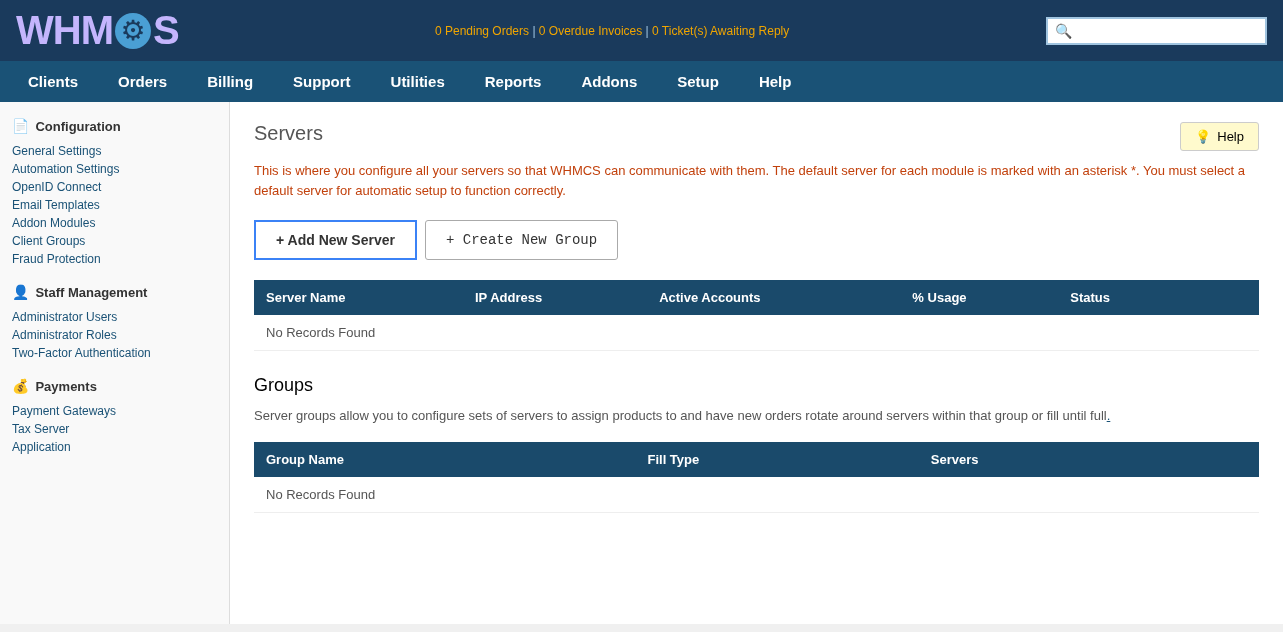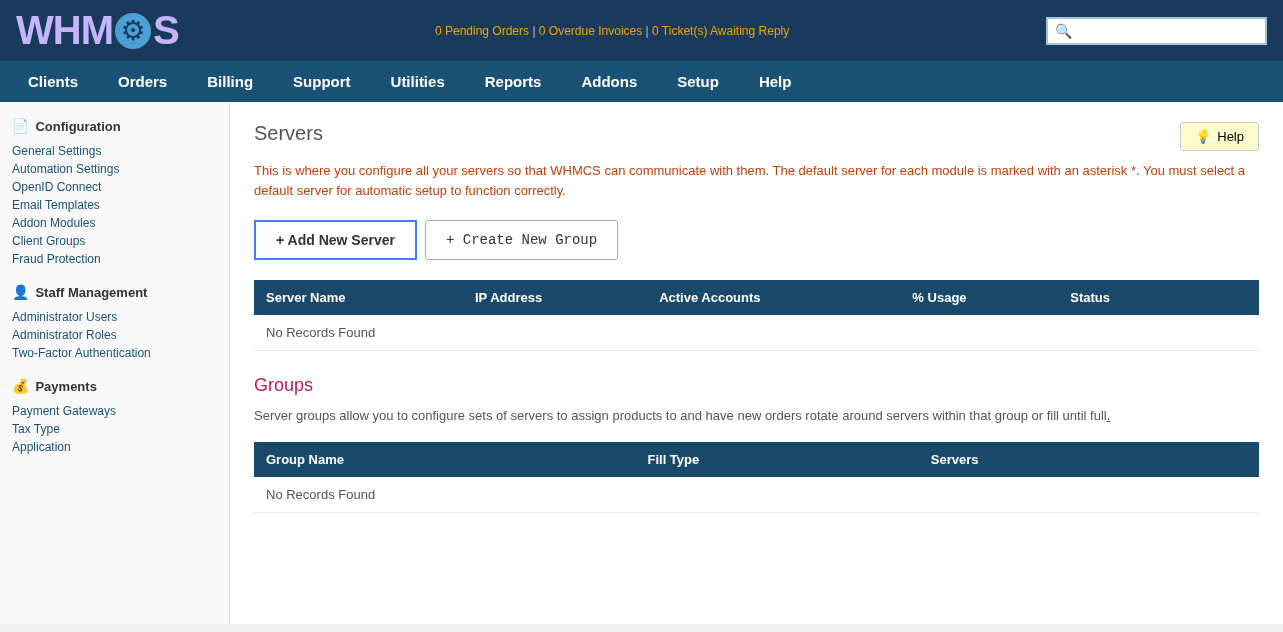--- a/index.html
+++ b/index.html
@@ -215,21 +215,21 @@
     .data-table td {
       padding: 10px 12px;
       border-bottom: 1px solid #eee;
       color: #555;
       font-size: 13px;
     }
 
     
     .groups-title {
       font-size: 18px;
-      color: #be185d;
+      color: #000000;
       font-weight: normal;
       margin: 24px 0 10px 0;
     }
     .groups-description {
       color: #555;
       font-size: 13px;
       line-height: 1.5;
       margin-bottom: 16px;
     }
     .groups-description a {
@@ -297,21 +297,21 @@
       <a class="sidebar-link" href="#">Administrator Roles</a>
       <a class="sidebar-link" href="#">Two-Factor Authentication</a>
     </div>
 
     <div class="sidebar-section">
       <div class="sidebar-section-title">
         <span class="sidebar-icon">💰</span>
         <span>Payments</span>
       </div>
       <a class="sidebar-link" href="#">Payment Gateways</a>
-      <a class="sidebar-link" href="#">Tax Type</a>
+      <a class="sidebar-link" href="#">Tax Server</a>
       <a class="sidebar-link" href="#">Application</a>
     </div>
 
   </aside>
 
   <main class="content">
 
     <div style="display:flex; justify-content:space-between; align-items:flex-start;">
       <h1 class="page-title">Servers</h1>
       <button class="help-btn">

